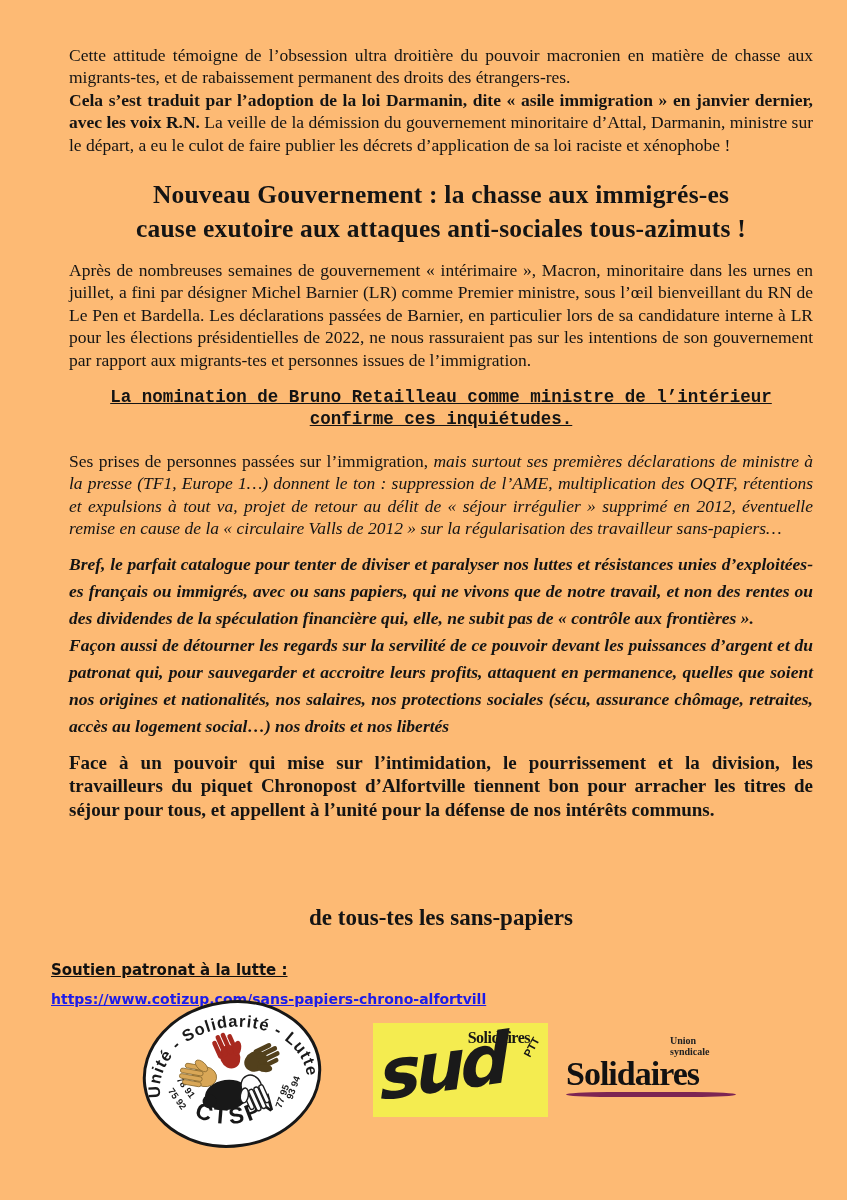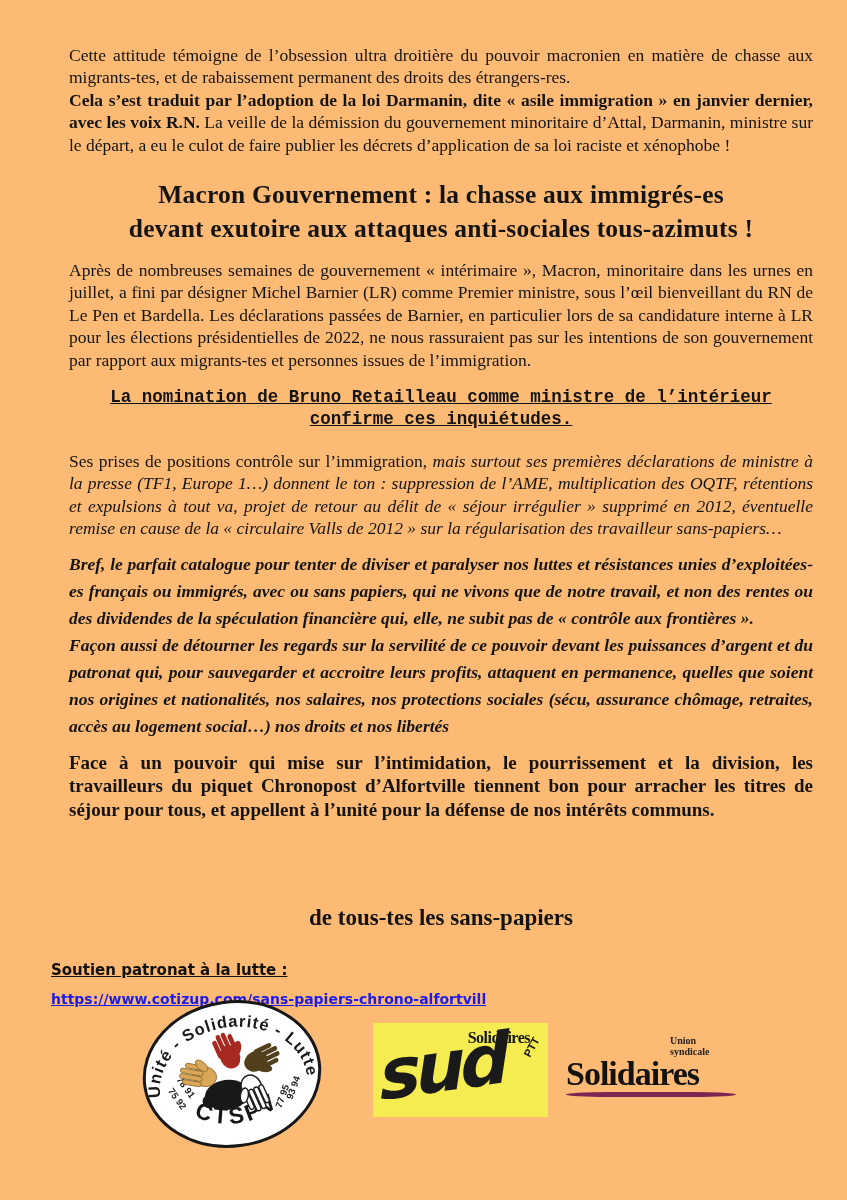--- a/index.html
+++ b/index.html
@@ -47,32 +47,32 @@
 <div class="page">
   <div class="content">
 
     <p class="body justify para-intro">
       <span>Cette attitude témoigne de l’obsession ultra droitière du pouvoir macronien en matière de chasse aux migrants-tes, et de rabaissement permanent des droits des étrangers-res.</span><br>
       <span class="b">Cela s’est traduit par l’adoption de la loi Darmanin, dite « asile immigration » en janvier dernier, avec les voix R.N.</span>
       <span>La veille de la démission du gouvernement minoritaire d’Attal, Darmanin, ministre sur le départ, a eu le culot de faire publier les décrets d’application de sa loi raciste et xénophobe !</span>
     </p>
 
     <h1 class="heading-main">
-      <span>Macron Gouvernement : la chasse aux immigrés-es</span><br>
-      <span>devant exutoire aux attaques anti-sociales tous-azimuts !</span>
+      <span>Nouveau Gouvernement : la chasse aux immigrés-es</span><br>
+      <span>cause exutoire aux attaques anti-sociales tous-azimuts !</span>
     </h1>
 
     <p class="body justify para-barnier">Après de nombreuses semaines de gouvernement « intérimaire », Macron, minoritaire dans les urnes en juillet, a fini par désigner Michel Barnier (LR) comme Premier ministre, sous l’œil bienveillant du RN de Le Pen et Bardella. Les déclarations passées de Barnier, en particulier lors de sa candidature interne à LR pour les élections présidentielles de 2022, ne nous rassuraient pas sur les intentions de son gouvernement par rapport aux migrants-tes et personnes issues de l’immigration.</p>
 
     <h2 class="subheading">
       <span class="u">La nomination de Bruno Retailleau comme ministre de l’intérieur confirme ces inquiétudes.</span>
     </h2>
 
     <p class="body justify para-positions">
-      <span>Ses prises de positions contrôle sur l’immigration,</span>
+      <span>Ses prises de personnes passées sur l’immigration,</span>
       <span class="i">mais surtout ses premières déclarations de ministre à la presse (TF1, Europe 1…) donnent le ton : suppression de l’AME, multiplication des OQTF, rétentions et expulsions à tout va, projet de retour au délit de « séjour irrégulier » supprimé en 2012, éventuelle remise en cause de la « circulaire Valls de 2012 » sur la régularisation des travailleur sans-papiers…</span>
     </p>
 
     <p class="para-bi justify para-bref">Bref, le parfait catalogue pour tenter de diviser et paralyser nos luttes et résistances unies d’exploitées-es français ou immigrés, avec ou sans papiers, qui ne vivons que de notre travail, et non des rentes ou des dividendes de la spéculation financière qui, elle, ne subit pas de « contrôle aux frontières ».</p>
 
     <p class="para-bi justify para-facon">Façon aussi de détourner les regards sur la servilité de ce pouvoir devant les puissances d’argent et du patronat qui, pour sauvegarder et accroitre leurs profits, attaquent en permanence, quelles que soient nos origines et nationalités, nos salaires, nos protections sociales (sécu, assurance chômage, retraites, accès au logement social…) nos droits et nos libertés</p>
 
     <p class="justify para-face">Face à un pouvoir qui mise sur l’intimidation, le pourrissement et la division, les travailleurs du piquet Chronopost d’Alfortville tiennent bon pour arracher les titres de séjour pour tous, et appellent à l’unité pour la défense de nos intérêts communs.</p>
 
     <h2 class="heading-vive">

